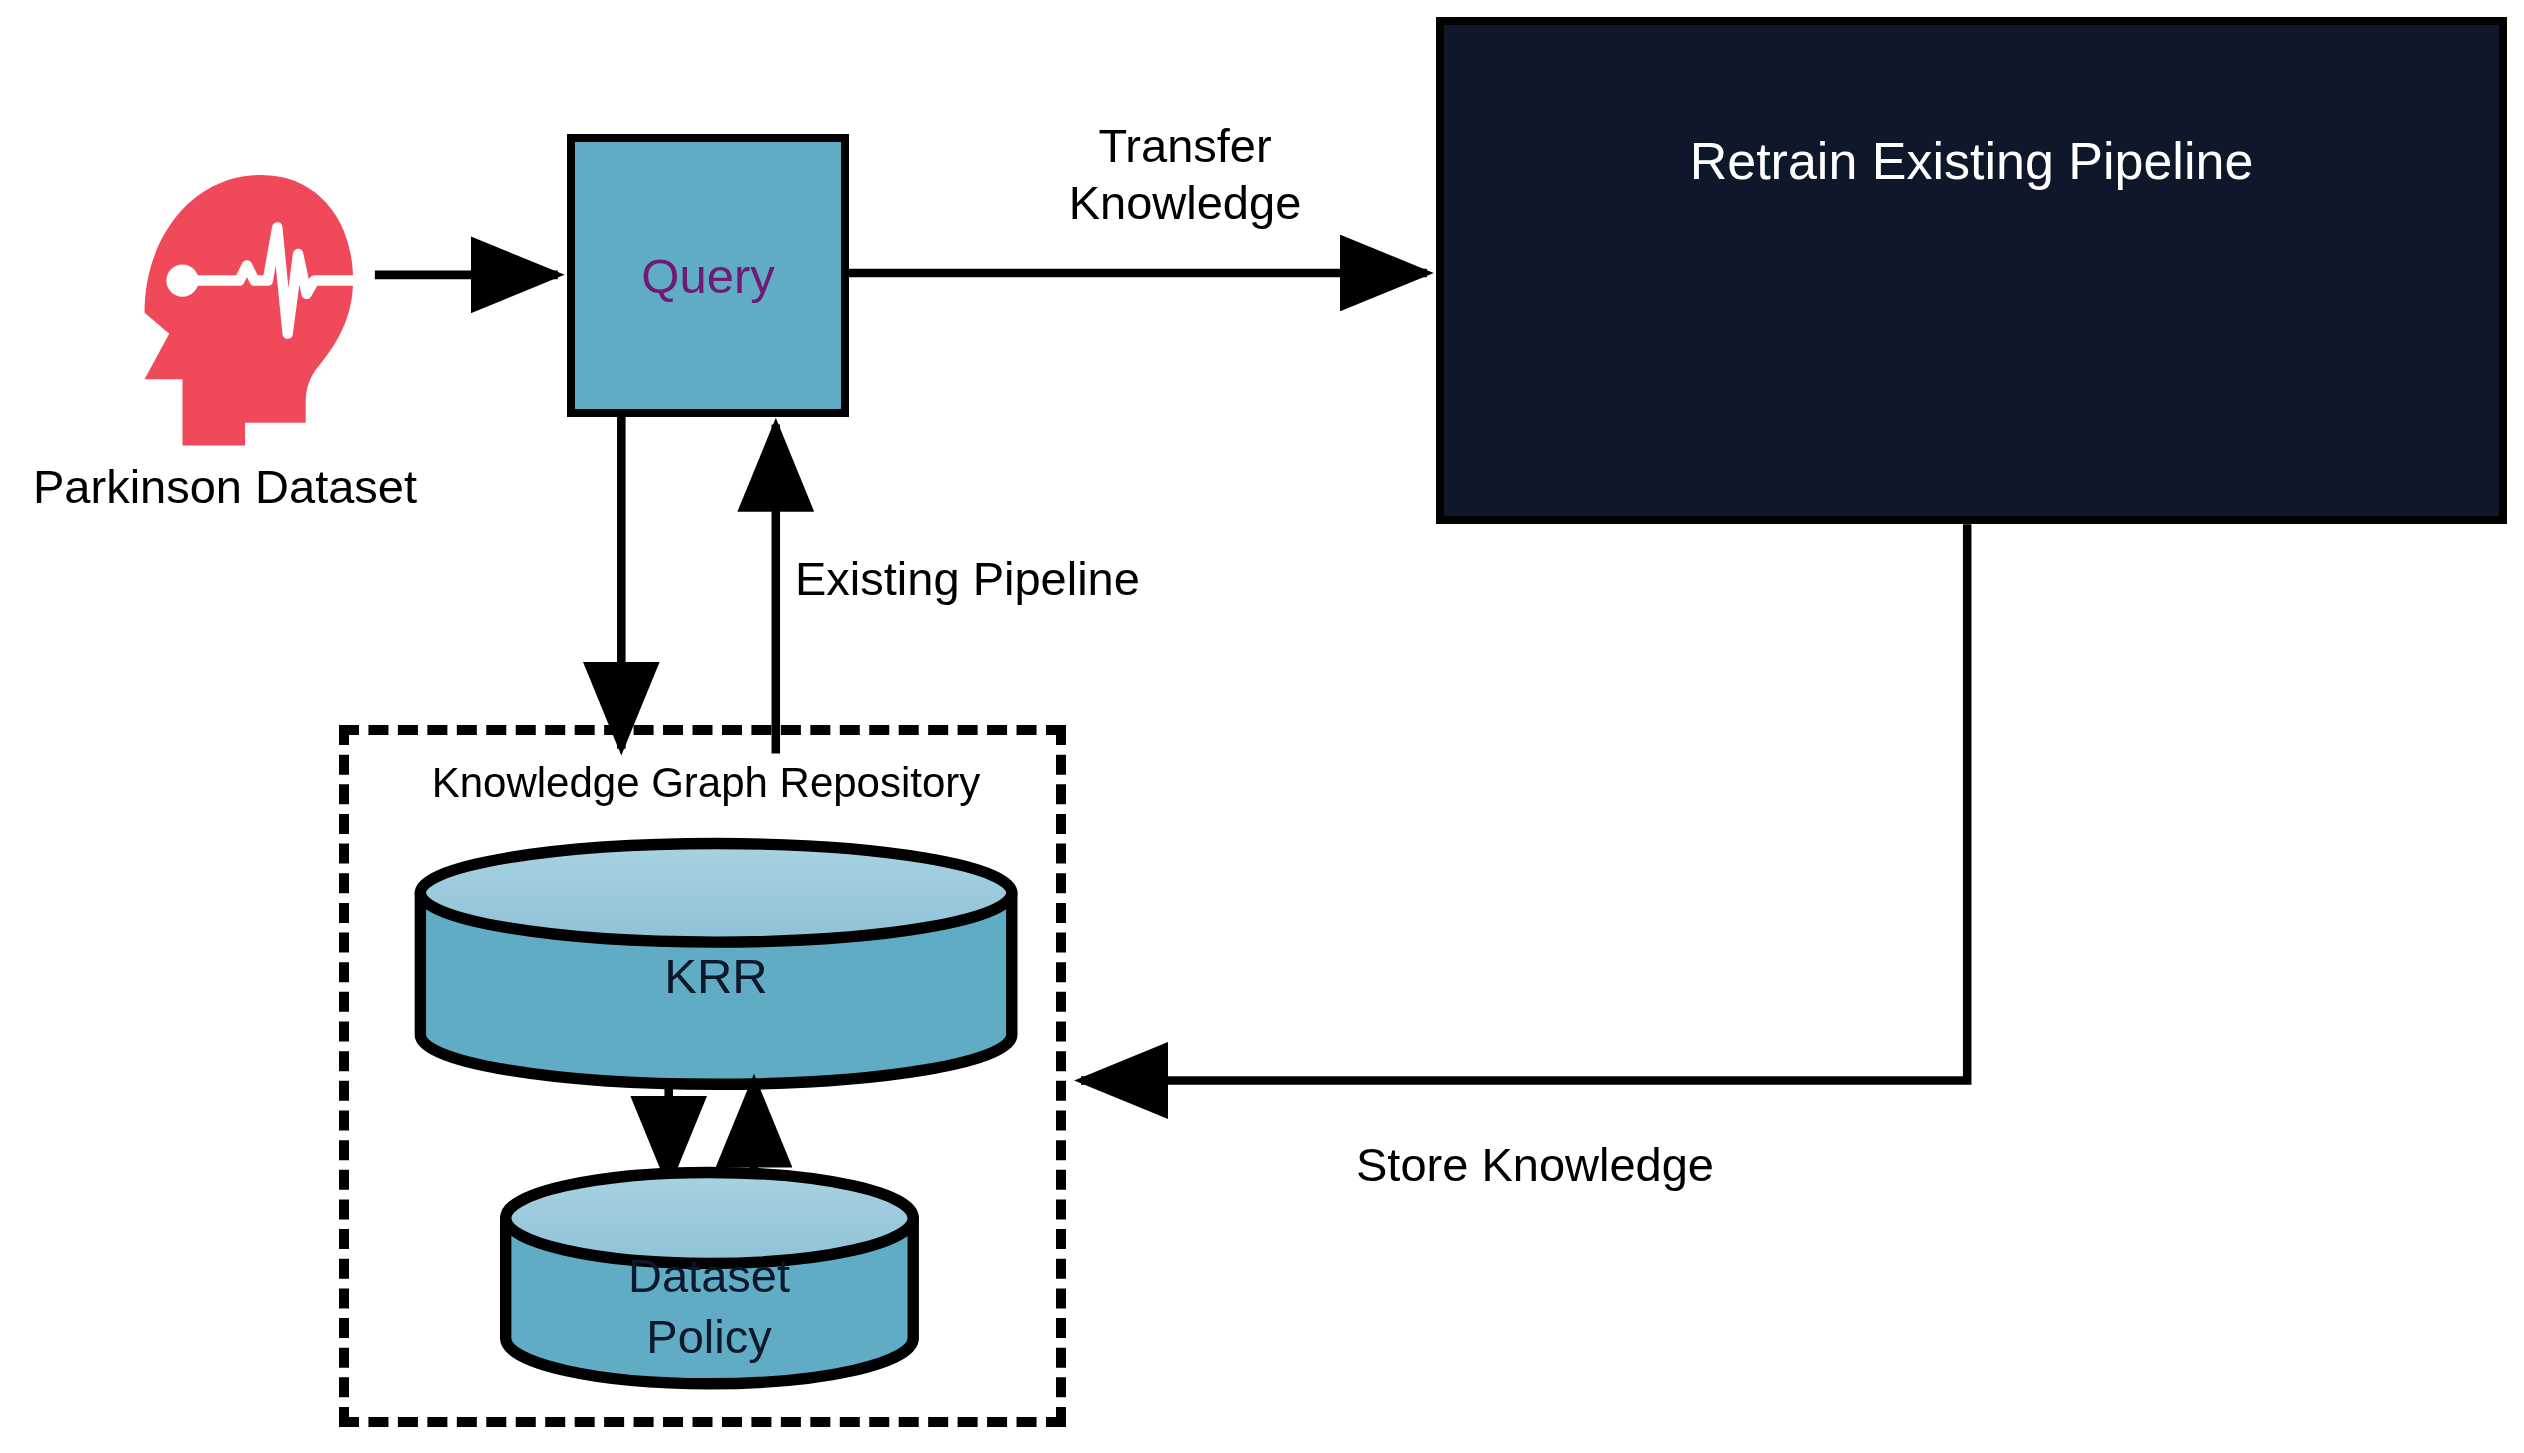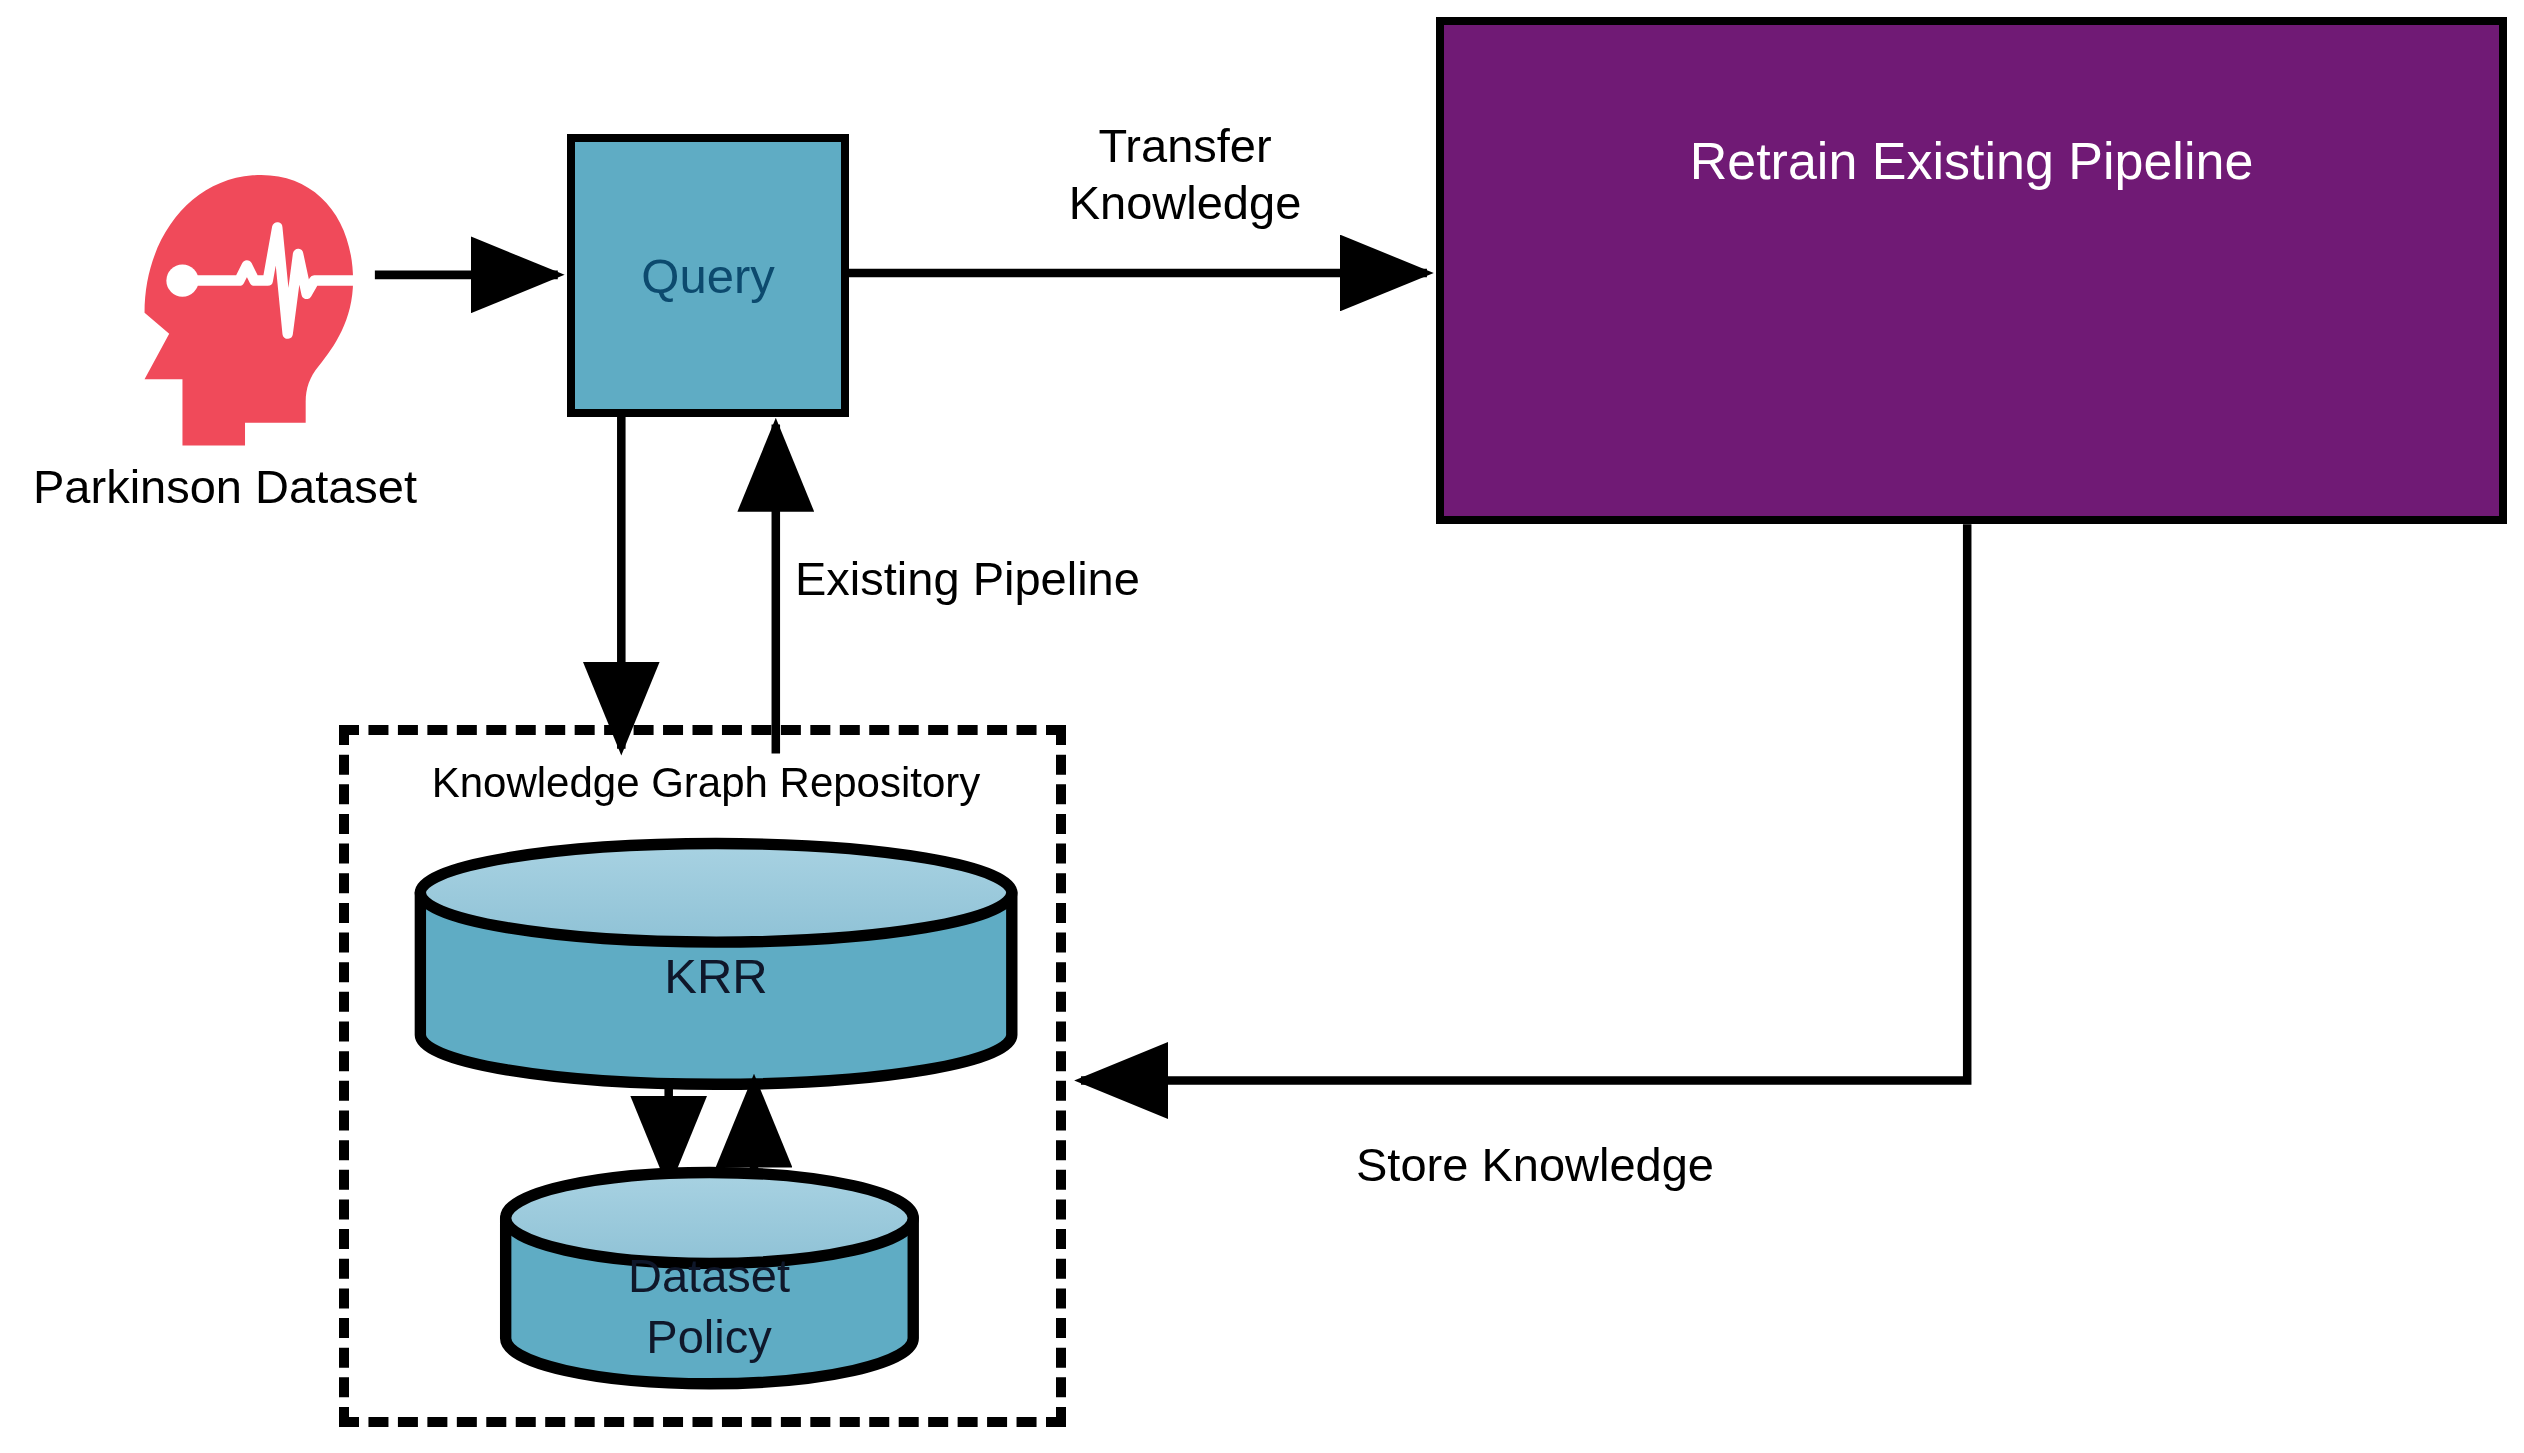--- a/index.html
+++ b/index.html
@@ -36,31 +36,31 @@
     left: 567px; top: 134px;
     width: 282px; height: 283px;
     background: #5FACC4;
     border: 8.5px solid #000000;
     box-sizing: border-box;
     display: flex;
     align-items: center;
     justify-content: center;
   }
   #query-box .label {
-    color: #0c4a6e;
+    color: #701a75;
     font-size: 49px;
     font-family: "Liberation Sans", sans-serif;
   }
 
   
   #pipeline-box {
     position: absolute;
     left: 1436px; top: 17px;
     width: 1071px; height: 507px;
-    background: #701a75;
+    background: #0f172a;
     border: 8.5px solid #000000;
     box-sizing: border-box;
   }
   #pipeline-title {
     position: absolute;
     left: 0; top: 106px;
     width: 100%;
     text-align: center;
     color: #ffffff;
     font-size: 52px;

